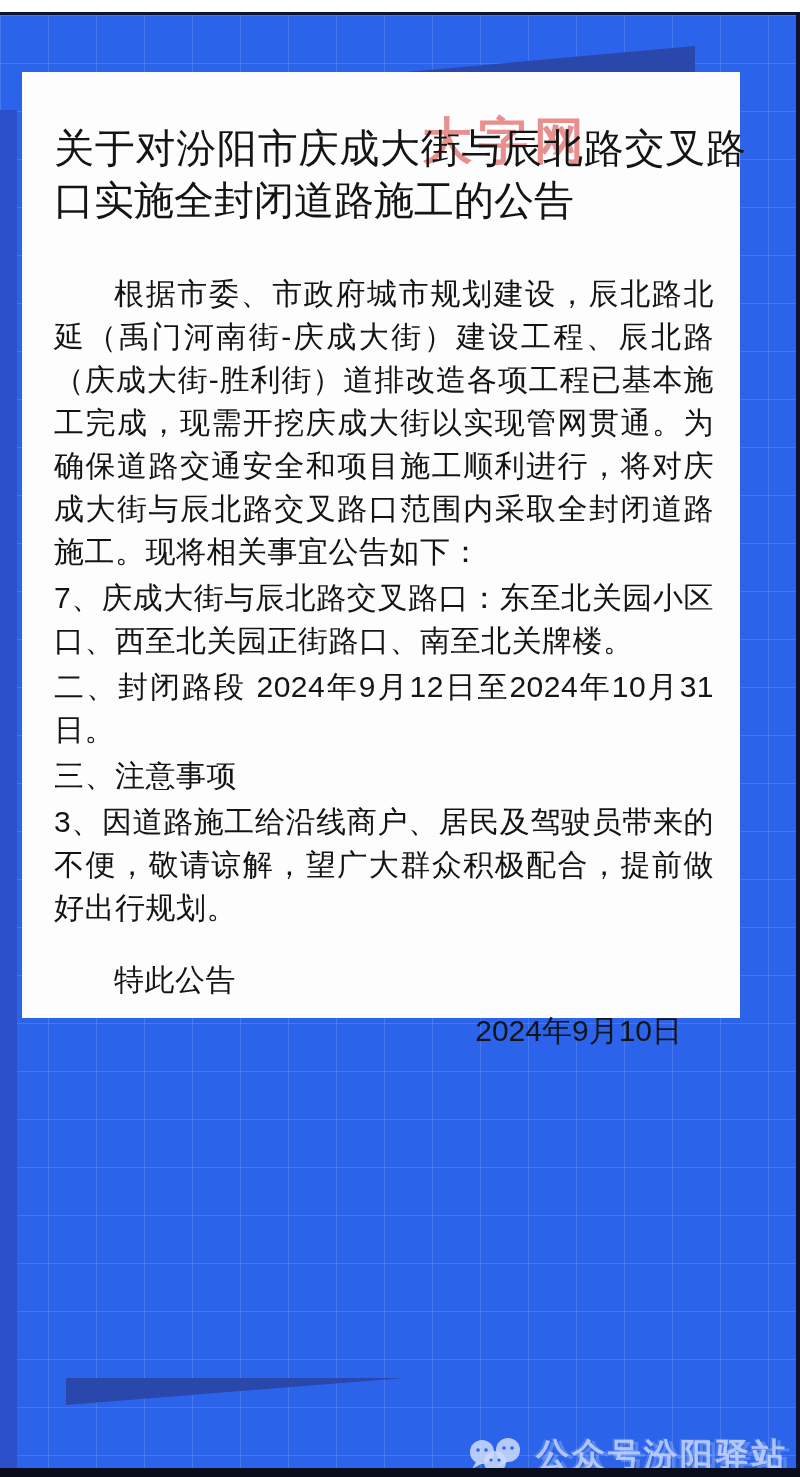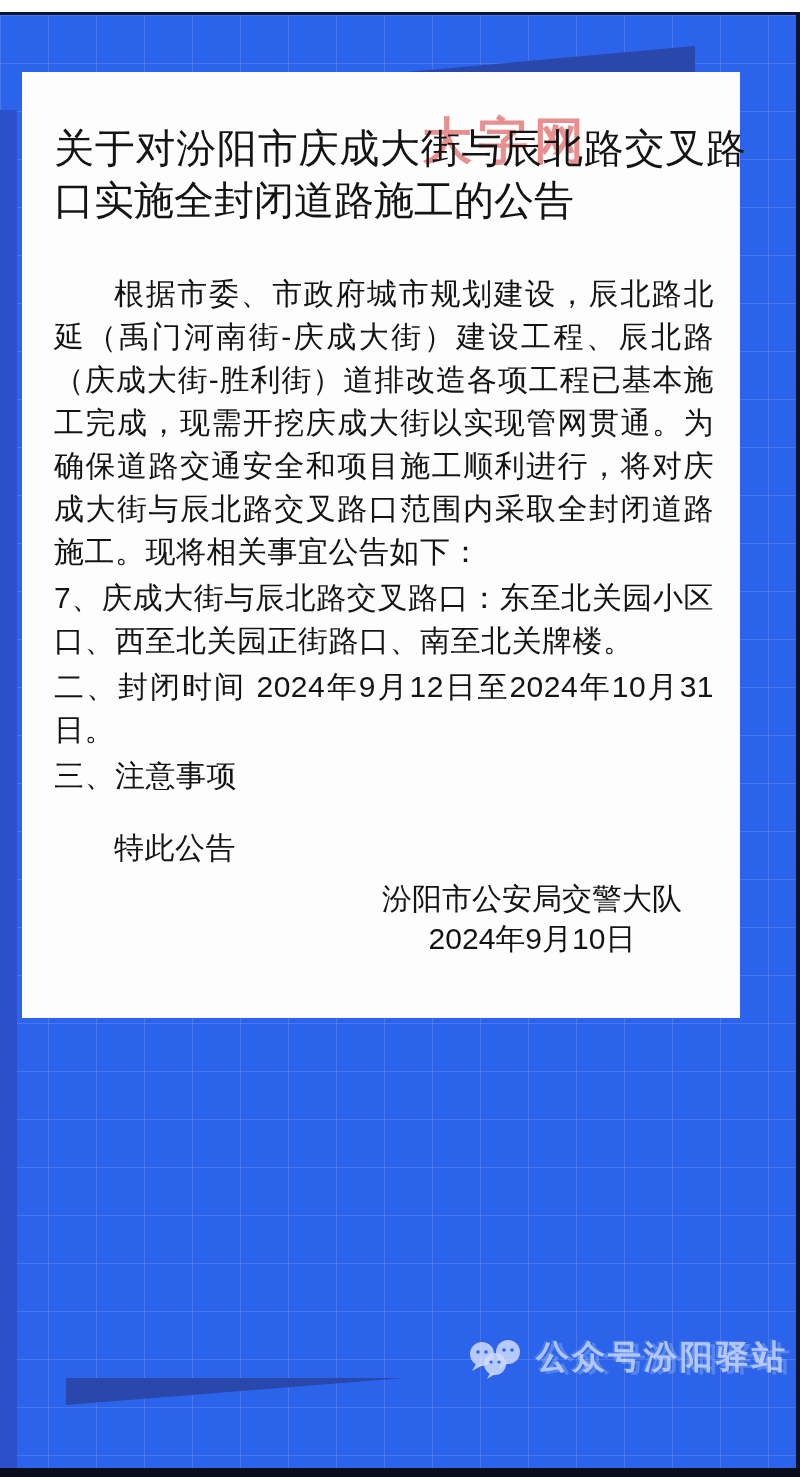--- a/index.html
+++ b/index.html
@@ -87,21 +87,21 @@
     margin-top:10px;
     text-align:right;
     padding-right:32px;
   }
   .signature .sig-inner{
     display:inline-block;text-align:center;
     font-size:30px;line-height:40px;
   }
   
   .footer-wm{
-    position:absolute;right:12px;top:1334px;
+    position:absolute;right:12px;top:1432px;
     display:flex;align-items:center;gap:4px;
     opacity:0.85;
   }
   .footer-wm .wm-text{
     font-size:33px;font-weight:bold;letter-spacing:3px;
     color:rgba(228,236,255,0.82);
     text-shadow:5px 2px 0 rgba(228,236,255,0.28), -2px -1px 0 rgba(228,236,255,0.18);
     white-space:nowrap;
   }
   .footer-wm svg{display:block;}
@@ -122,28 +122,28 @@
 
   <div class="card">
     <div class="title-wrap">
       <div class="wm-red">大字网</div>
       <h1>关于对汾阳市庆成大街与辰北路交叉路口实施全封闭道路施工的公告</h1>
     </div>
 
     <div class="body-text">
       <p class="indent">根据市委、市政府城市规划建设，辰北路北延（禹门河南街-庆成大街）建设工程、辰北路（庆成大街-胜利街）道排改造各项工程已基本施工完成，现需开挖庆成大街以实现管网贯通。为确保道路交通安全和项目施工顺利进行，将对庆成大街与辰北路交叉路口范围内采取全封闭道路施工。现将相关事宜公告如下：</p>
       <p>7、庆成大街与辰北路交叉路口：东至北关园小区口、西至北关园正街路口、南至北关牌楼。</p>
-      <p class="heading">二、封闭时间 2024年9月12日至2024年10月31日。</p>
+      <p class="heading">二、封闭路段 2024年9月12日至2024年10月31日。</p>
       <p class="heading">三、注意事项</p>
+      <p>3、因道路施工给沿线商户、居民及驾驶员带来的不便，敬请谅解，望广大群众积极配合，提前做好出行规划。</p>
       <p class="indent">特此公告</p>
     </div>
 
     <div class="signature">
       <div class="sig-inner">
-        <div>汾阳市公安局交警大队</div>
         <div>2024年9月10日</div>
       </div>
     </div>
   </div>
 
   <div class="footer-wm">
     <span>
       <svg width="64" height="46" viewBox="0 0 64 46">
         <g fill="rgba(235,241,255,0.85)">
           <circle cx="14" cy="20" r="12"></circle>

